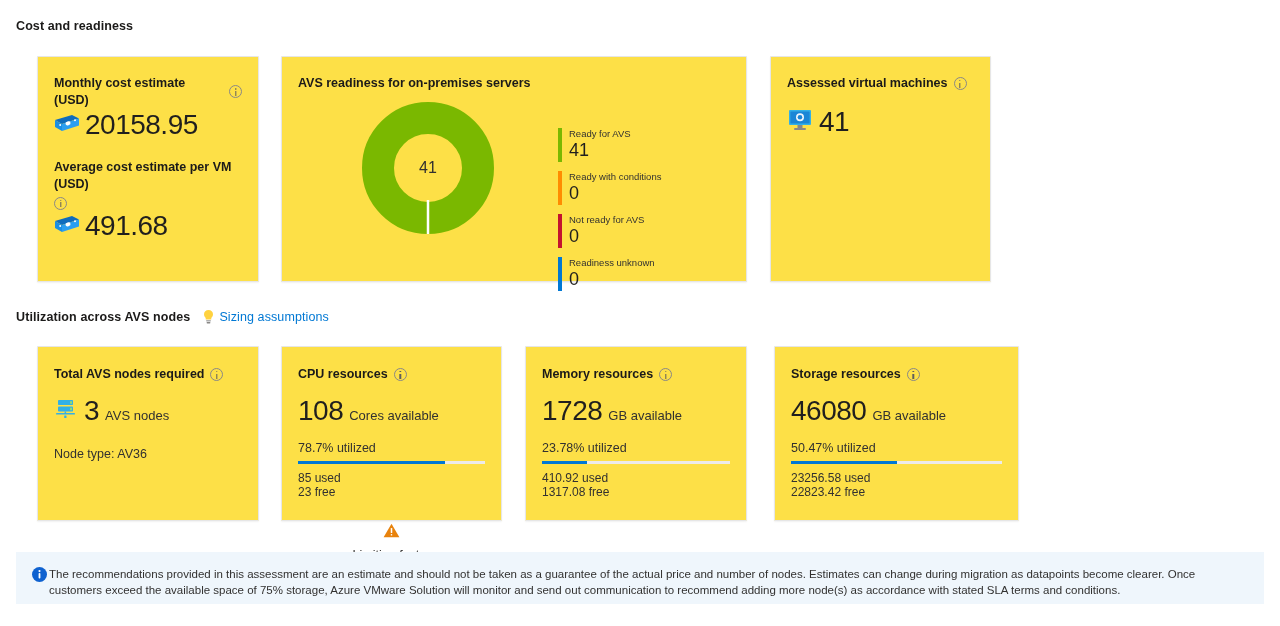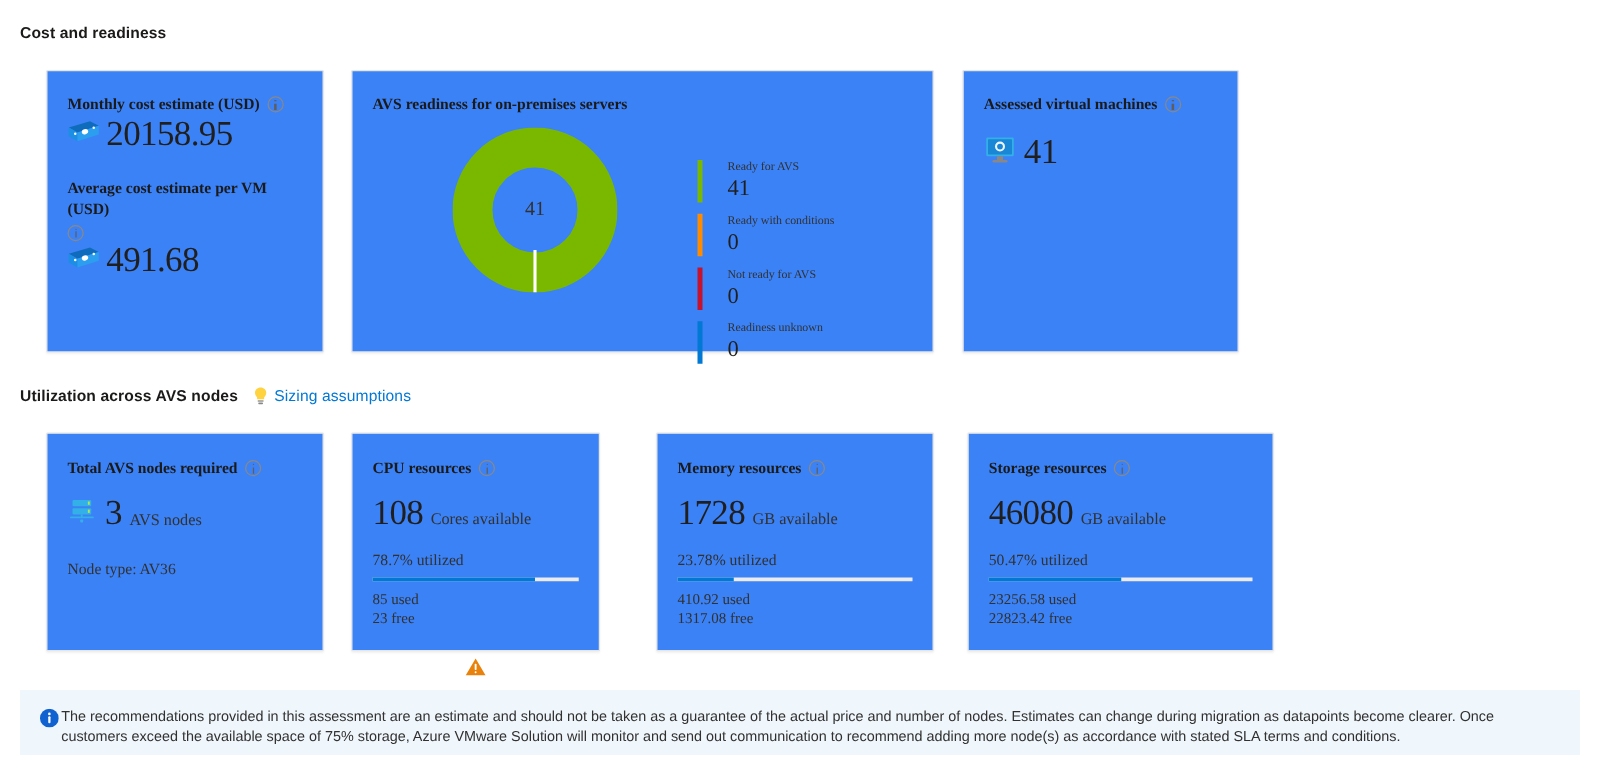--- a/index.html
+++ b/index.html
@@ -32,25 +32,24 @@
     color: #0078d4;
     font-weight: normal;
     font-size: 12.5px;
     text-decoration: none;
     cursor: pointer;
   }
 
   
   .card {
     position: absolute;
-    background: #3b82f6;
+    background: #fde047;
     border: 1px solid #e6e6e6;
     box-shadow: 0 1px 2px rgba(0,0,0,0.06);
     border-radius: 1px;
-    font-family: Liberation Serif, serif;
   }
   .card-title {
     font-size: 12.5px;
     font-weight: bold;
     color: #1b1a19;
     display: flex;
     align-items: center;
     gap: 6px;
     line-height: 1.35;
   }
@@ -108,34 +107,34 @@
   .donut-body { display: flex; align-items: flex-start; margin-top: 6px; }
   .donut-wrap { width: 260px; display: flex; justify-content: center; padding-top: 4px; }
   .donut { position: relative; width: 132px; height: 132px; }
   .donut-center {
     position: absolute; inset: 0;
     display: flex; align-items: center; justify-content: center;
     font-size: 16px; color: #323130; font-weight: 400;
   }
 
   .legend { padding-top: 30px; }
-  .legend-item { display: flex; gap: 20px; margin-bottom: 9px; }
+  .legend-item { display: flex; gap: 7px; margin-bottom: 9px; }
   .legend-swatch { width: 4px; border-radius: 0; flex: 0 0 auto; height: 34px; }
   .legend-label { font-size: 9.5px; color: #323130; line-height: 12px; }
   .legend-value { font-size: 18px; font-weight: 300; color: #201f1e; line-height: 20px; }
 
   
   #card-vms { left: 770px; top: 56px; width: 221px; height: 226px; }
   #card-vms .inner { padding: 18px 16px 0 16px; }
   #card-vms .metric-row { margin-top: 16px; }
 
   
   .card-b { top: 346px; height: 175px; }
   #card-nodes { left: 37px; width: 222px; }
-  #card-cpu { left: 281px; width: 199px; }
+  #card-cpu { left: 281px; width: 221px; }
   #card-mem { left: 525px; width: 222px; }
   #card-storage { left: 774px; width: 245px; }
   .card-b .inner { padding: 19px 16px 0 16px; }
   .card-b .metric-row { margin-top: 14px; }
 
   .node-type {
     font-size: 12.5px;
     color: #323130;
     margin-top: 22px;
   }

